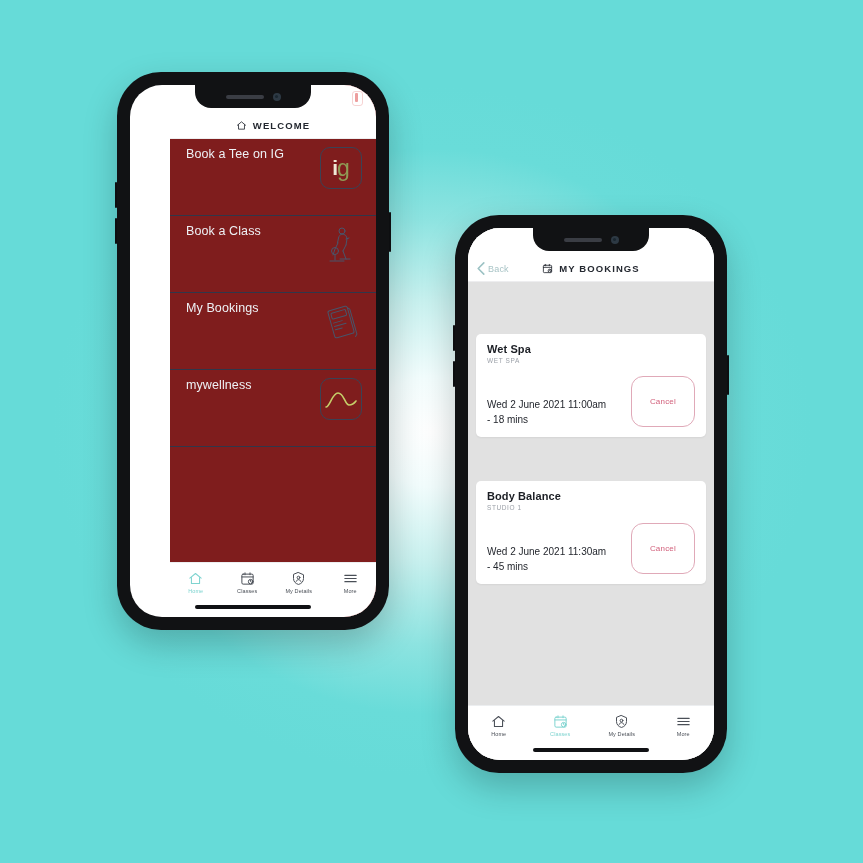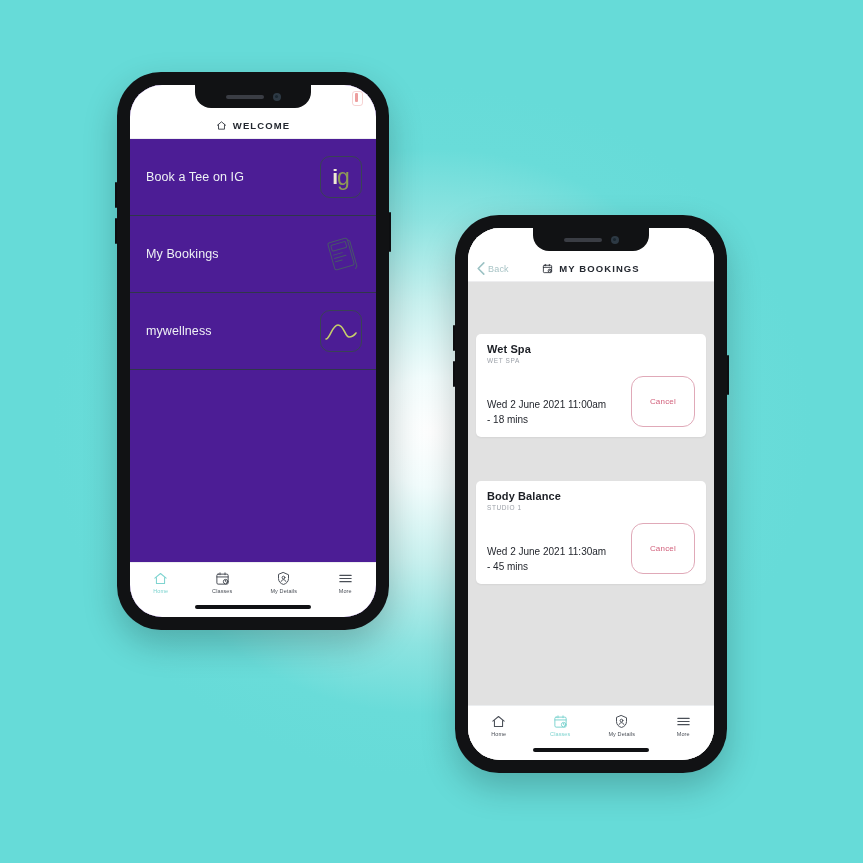--- a/index.html
+++ b/index.html
@@ -67,21 +67,22 @@
   
   #phone-left { left: 117px; top: 72px; width: 272px; height: 558px; }
   #phone-left .notch { width: 116px; height: 23px; }
   #phone-left .speaker { width: 38px; height: 4px; }
   #phone-left .camera { width: 8px; height: 8px; }
   #phone-left .home-bar { width: 116px; height: 4px; bottom: 8px; }
 
   .screen-left {
     position: absolute; inset: 0;
     display: flex; flex-direction: column;
-    background: #4c1d95;
+    background: #7f1d1d;
+    margin-left: 40px;
   }
   .status-left {
     height: 28px; background: #ffffff; position: relative; flex: none;
   }
   .status-dot {
     position: absolute; right: 18px; top: 8px;
     width: 3px; height: 9px; border-radius: 1px;
     background: #e36b6b; opacity: .65;
   }
   .status-dot::after {
@@ -94,22 +95,22 @@
     gap: 6px; flex: none;
     border-bottom: 1px solid #edeef0;
   }
   .hdr-left .hdr-title {
     font-size: 9.5px; font-weight: 700; letter-spacing: 1.1px; color: #23272f;
   }
 
   .menu-scroll { flex: 1; overflow: hidden; position: relative; }
   .menu-row {
     height: 77px;
-    display: flex; align-items: center;
-    padding: 0 14px 0 16px;
+    display: flex; align-items: flex-start;
+    padding: 8px 14px 0 16px;
     border-bottom: 1px solid #30374a;
     position: relative;
   }
   .menu-row .row-label {
     flex: 1;
     font-size: 12.5px;
     color: #eef1f5;
     letter-spacing: .1px;
   }
   .row-icon {
@@ -239,20 +240,38 @@
         <div class="menu-row">
           <span class="row-label">Book a Tee on IG</span>
           <span class="row-icon">
             <span class="tile">
               <span class="ig-i">i</span>
                 <span class="ig-g">g</span>
             </span>
           </span>
         </div>
 
+        <div class="menu-row">
+          <span class="row-label">Book a Class</span>
+          <span class="row-icon">
+            <svg width="40" height="42" viewBox="0 0 40 42" fill="none" stroke="#49566c" stroke-width="1" stroke-linecap="round" stroke-linejoin="round">
+              <circle cx="21" cy="7" r="3"></circle>
+              <path d="M21 10c3 0 5 2 5 5l-1 6"></path>
+              <path d="M21 10c-2 .5-3 2-3.5 4l-1 5"></path>
+              <path d="M17 19l-3 6-2 6"></path>
+              <path d="M25 21l-3 6"></path>
+              <circle cx="14" cy="27" r="3.5"></circle>
+              <path d="M14 30.5V36"></path>
+              <path d="M9 37h14"></path>
+              <path d="M25 15l3-1"></path>
+              <path d="M22 27l3 8"></path>
+              <path d="M19 35h10"></path>
+            </svg>
+          </span>
+        </div>
 
         <div class="menu-row">
           <span class="row-label">My Bookings</span>
           <span class="row-icon">
             <svg width="42" height="42" viewBox="0 0 42 42" fill="none" stroke="#48556a" stroke-width="1" stroke-linecap="round" stroke-linejoin="round">
               <g transform="rotate(-16 21 21)">
                 <rect x="11" y="7" width="20" height="28" rx="2"></rect>
                 <rect x="13.5" y="10" width="15" height="6" rx="1"></rect>
                 <path d="M13.5 20h9M13.5 23.5h12M13.5 27h7"></path>
                 <path d="M31 9l2 2v26l-2 2"></path>

